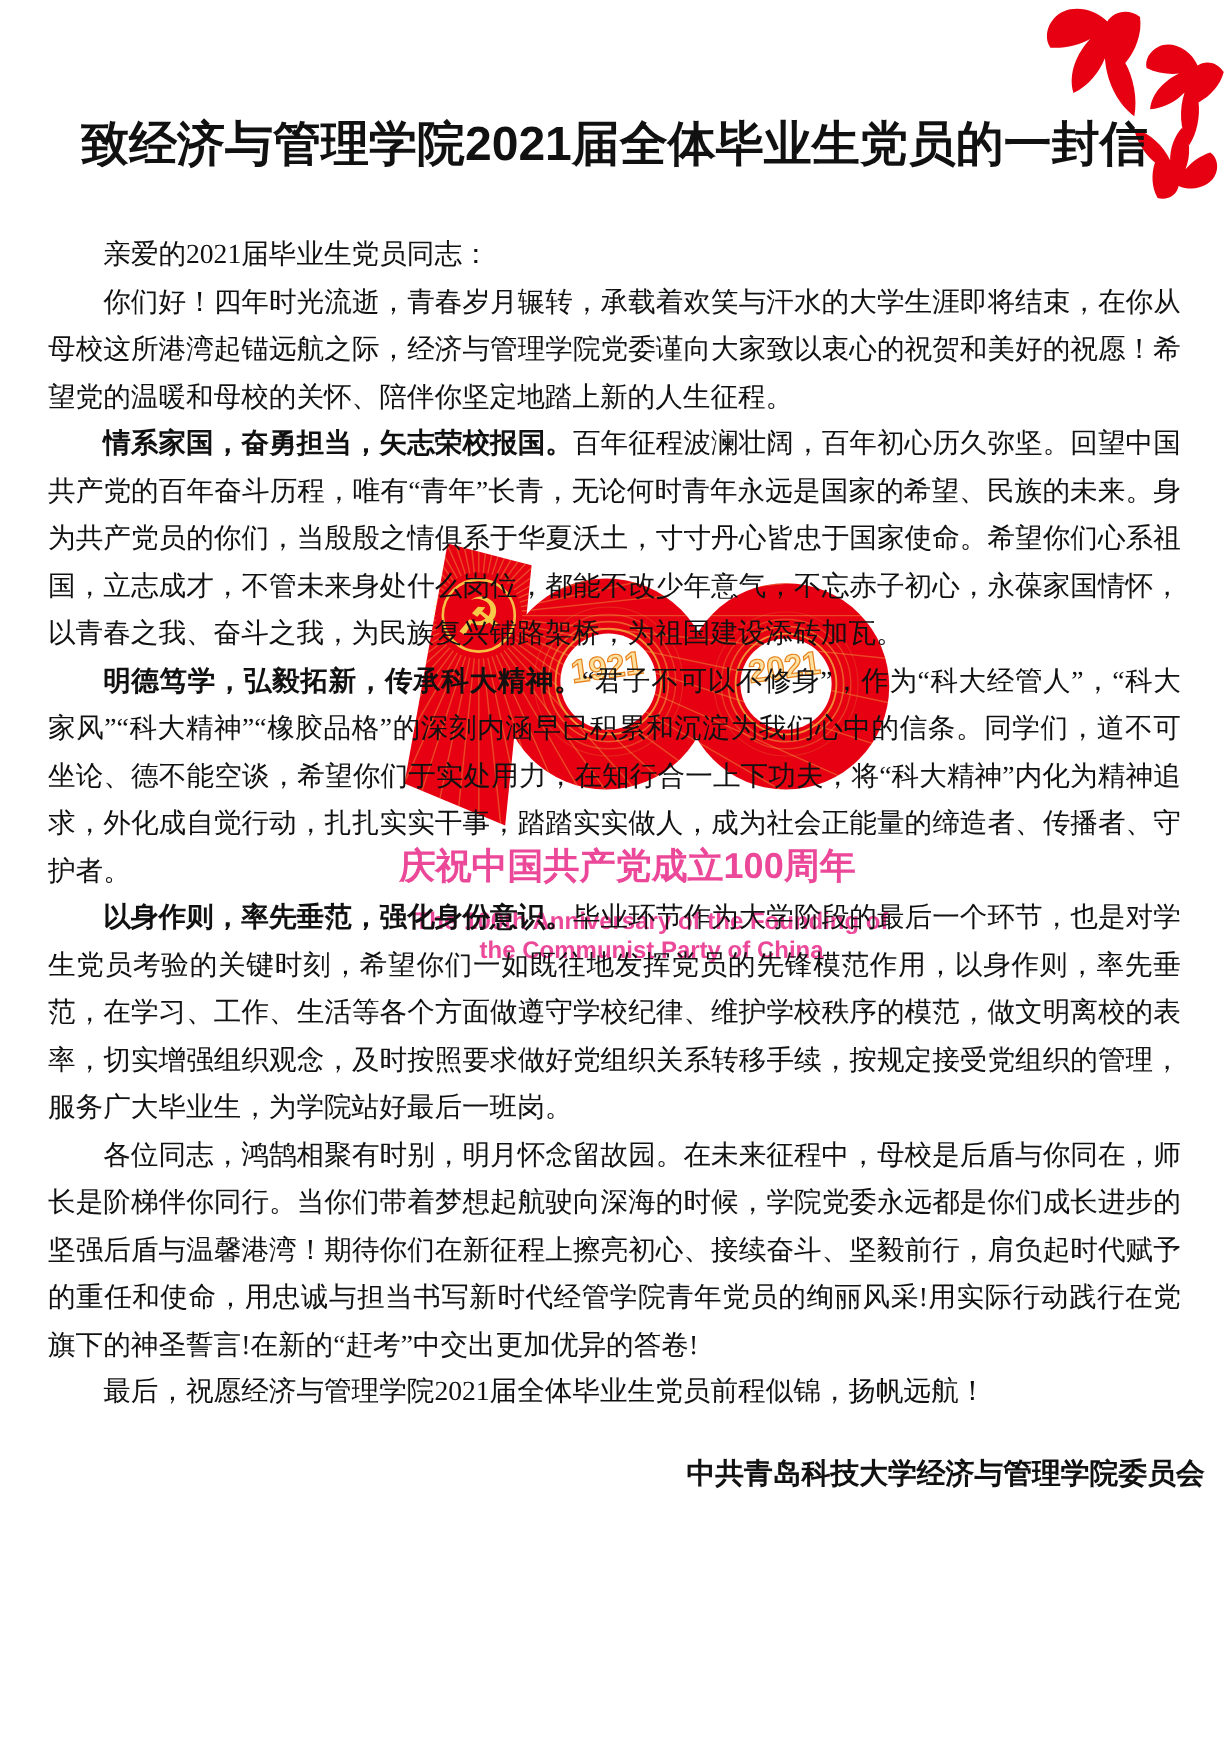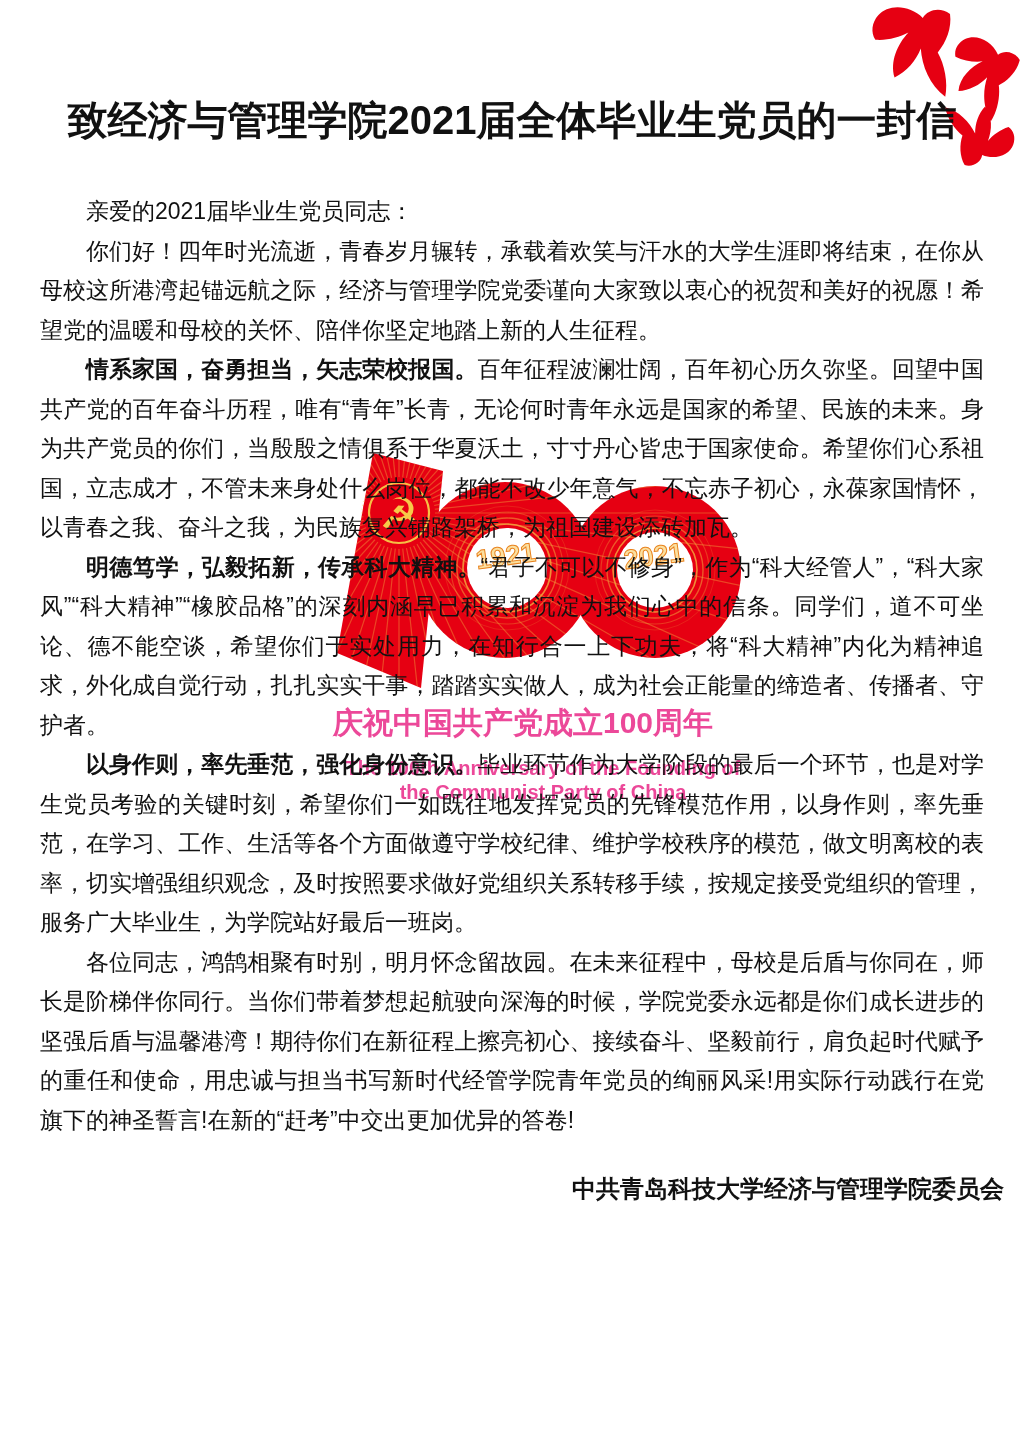--- a/index.html
+++ b/index.html
@@ -25,20 +25,21 @@
   }
   
   .letter { position:relative; z-index:1; }
   .title {
     padding-top:96px; text-align:center; font-size:40px; font-weight:bold;
     line-height:48px; letter-spacing:0px;
   }
   .content {
     margin:48px 40px 0 40px; font-size:23px; line-height:39.5px;
     text-align:justify;
+    font-family:Liberation Serif, serif;
   }
   .content p { margin:0; text-indent:2em; }
   .salutation { text-indent:0; }
   .lead { font-weight:bold; }
   .sig-block { margin-top:26px; padding-right:20px; text-align:right;
     font-size:24px; font-weight:600; line-height:46px; }
 </style>
 </head>
 <body>
 
@@ -175,20 +176,21 @@
 
       <p><span class="lead">情系家国，奋勇担当，矢志荣校报国。</span><span>百年征程波澜壮阔，百年初心历久弥坚。回望中国共产党的百年奋斗历程，唯有“青年”长青，无论何时青年永远是国家的希望、民族的未来。身为共产党员的你们，当殷殷之情俱系于华夏沃土，寸寸丹心皆忠于国家使命。希望你们心系祖国，立志成才，不管未来身处什么岗位，都能不改少年意气，不忘赤子初心，永葆家国情怀，以青春之我、奋斗之我，为民族复兴铺路架桥，为祖国建设添砖加瓦。</span></p>
 
       <p><span class="lead">明德笃学，弘毅拓新，传承科大精神。</span><span>“君子不可以不修身”，作为“科大经管人”，“科大家风”“科大精神”“橡胶品格”的深刻内涵早已积累和沉淀为我们心中的信条。同学们，道不可坐论、德不能空谈，希望你们于实处用力，在知行合一上下功夫，将“科大精神”内化为精神追求，外化成自觉行动，扎扎实实干事，踏踏实实做人，成为社会正能量的缔造者、传播者、守护者。</span></p>
 
       <p><span class="lead">以身作则，率先垂范，强化身份意识。</span><span>毕业环节作为大学阶段的最后一个环节，也是对学生党员考验的关键时刻，希望你们一如既往地发挥党员的先锋模范作用，以身作则，率先垂范，在学习、工作、生活等各个方面做遵守学校纪律、维护学校秩序的模范，做文明离校的表率，切实增强组织观念，及时按照要求做好党组织关系转移手续，按规定接受党组织的管理，服务广大毕业生，为学院站好最后一班岗。</span></p>
 
 
       <p><span class="lead"></span><span>各位同志，鸿鹄相聚有时别，明月怀念留故园。在未来征程中，母校是后盾与你同在，师长是阶梯伴你同行。当你们带着梦想起航驶向深海的时候，学院党委永远都是你们成长进步的坚强后盾与温馨港湾！期待你们在新征程上擦亮初心、接续奋斗、坚毅前行，肩负起时代赋予的重任和使命，用忠诚与担当书写新时代经管学院青年党员的绚丽风采!用实际行动践行在党旗下的神圣誓言!在新的“赶考”中交出更加优异的答卷!</span></p>
 
+      <p><span class="lead"></span><span>最后，祝愿经济与管理学院2021届全体毕业生党员前程似锦，扬帆远航！</span></p>
     </div>
 
     <div class="sig-block">
       <div>中共青岛科技大学经济与管理学院委员会</div>
     </div>
   </div>
 
 </div>
 
 </body></html>

